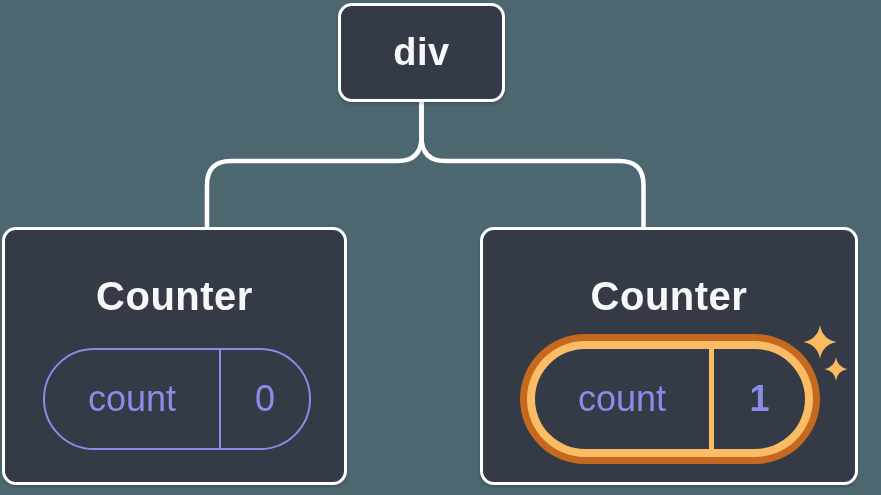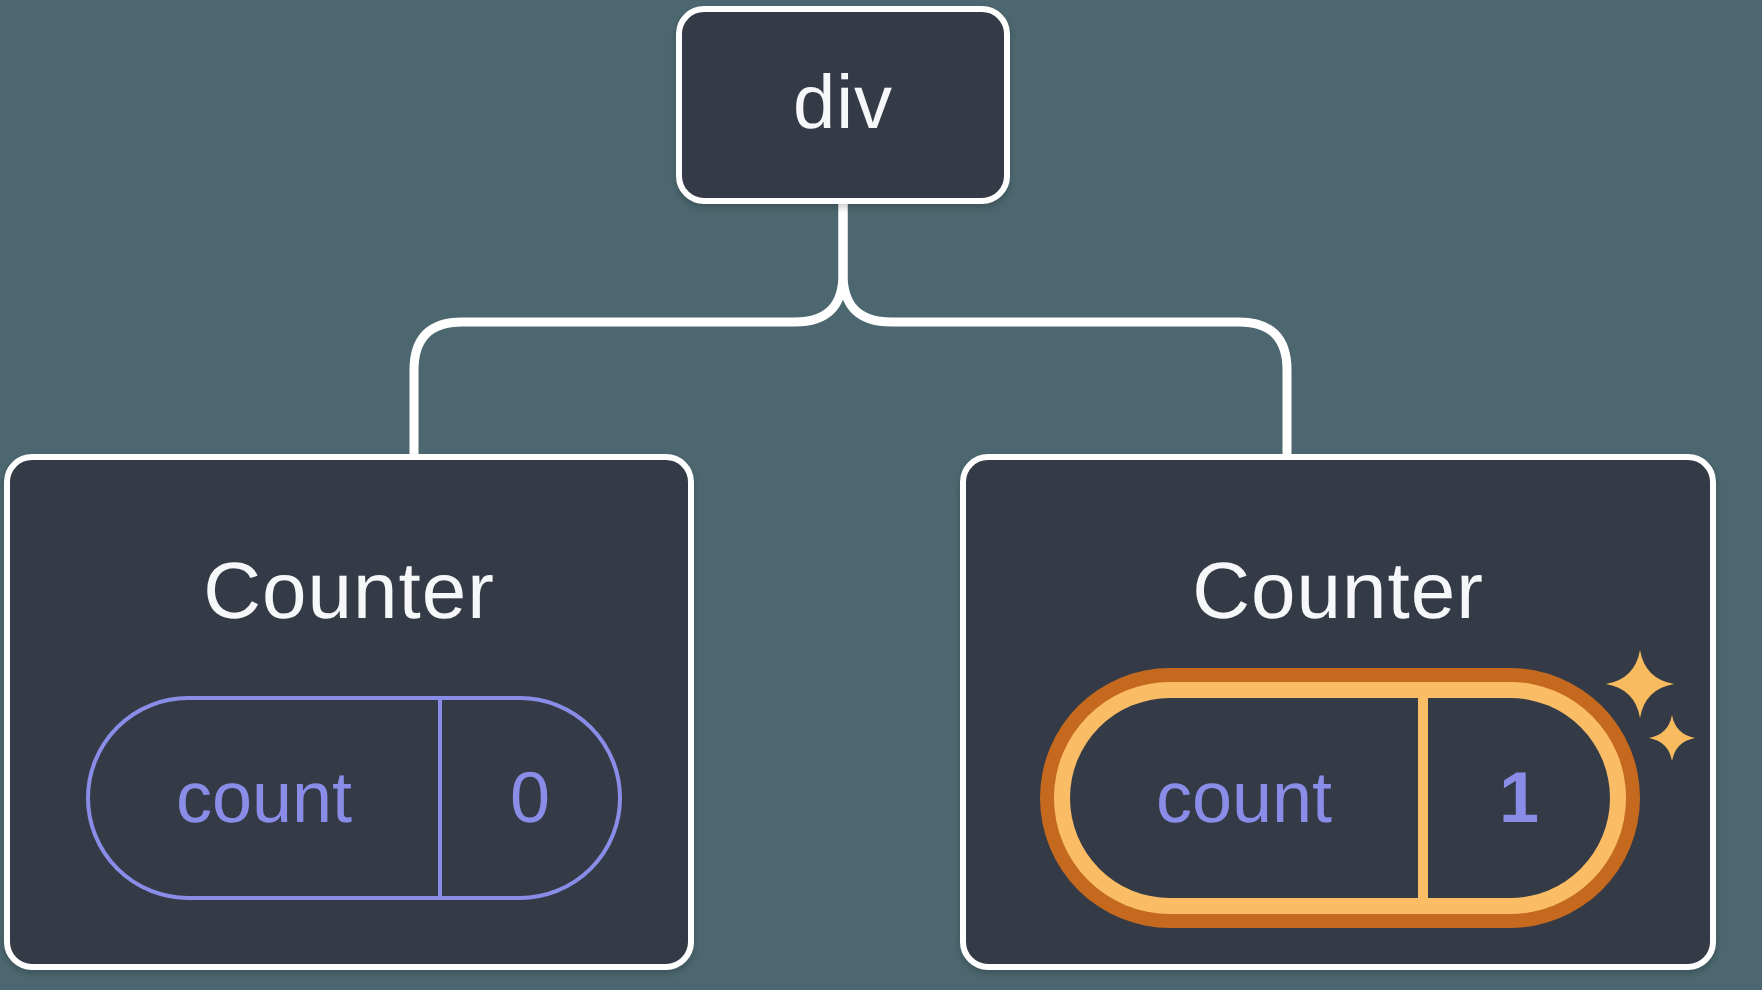--- a/index.html
+++ b/index.html
@@ -39,40 +39,40 @@
     z-index: 1;
   }
   .root-node {
     left: 338px; top: 3px;
     width: 167px; height: 99px;
     display: flex;
     align-items: center;
     justify-content: center;
     color: var(--color-title-text);
     font-size: 38px;
-    font-weight: 400;
+    font-weight: 700;
     letter-spacing: 0.5px;
     box-shadow: 0 2px 3px rgba(0,0,0,0.18);
   }
   .counter-card {
     top: 227px;
     height: 258px;
     box-shadow: 0 2px 3px rgba(0,0,0,0.18);
   }
   .counter-card.left { left: 2px; width: 345px; }
   .counter-card.right { left: 480px; width: 378px; }
   .counter-title {
     position: absolute;
     top: 46px;
     left: 0;
     width: 100%;
     text-align: center;
     color: var(--color-title-text);
     font-size: 40px;
-    font-weight: 400;
+    font-weight: 700;
     line-height: 40px;
     letter-spacing: 0.5px;
   }
   
   .state-pill {
     position: absolute;
     left: 38px; top: 118px;
     width: 268px; height: 102px;
     border: 2px solid var(--color-state-purple);
     border-radius: 51px;

